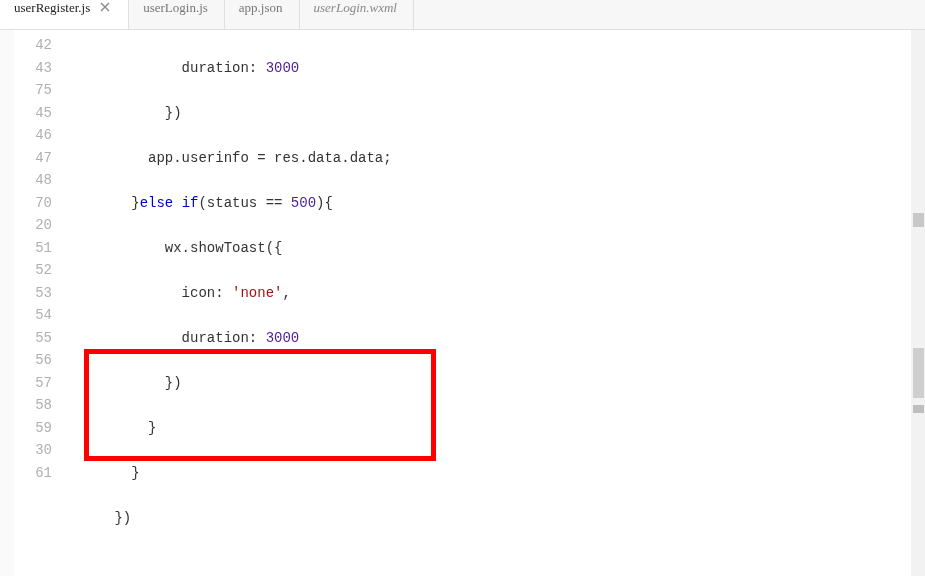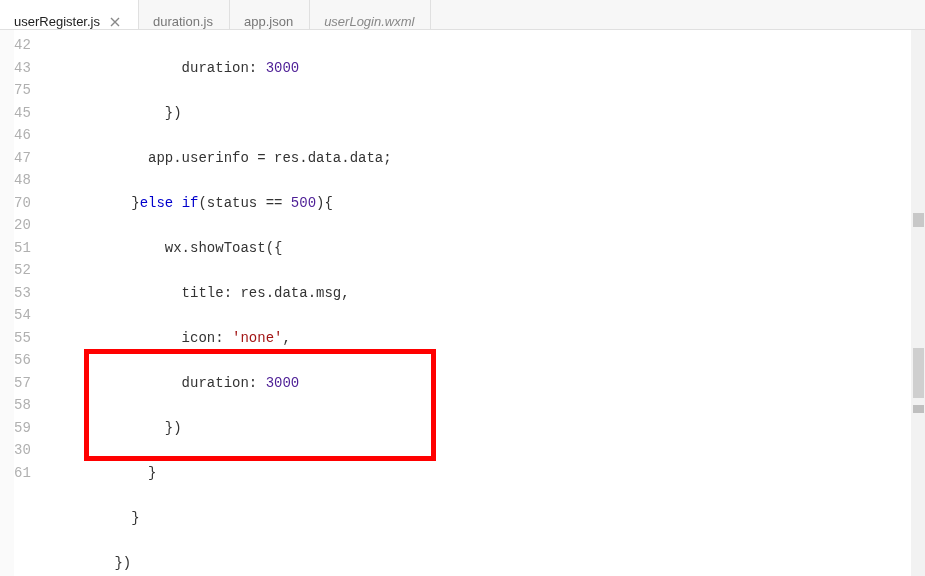--- a/index.html
+++ b/index.html
@@ -18,25 +18,26 @@
     display: flex;
     align-items: stretch;
     border-bottom: 1px solid #e0e0e0;
     background: #f7f7f7;
     font-family: "Segoe UI", Arial, sans-serif;
     font-size: 13px;
   }
   .tab {
     padding: 0 16px 0 14px;
     display: flex;
-    align-items: flex-end;
+    align-items: flex-start;
     color: #555;
     border-right: 1px solid #e0e0e0;
     position: relative;
     cursor: pointer;
+    font-family: Liberation Serif, serif;
   }
   .tab.active {
     background: #fff;
     color: #222;
   }
   .tab.italic { font-style: italic; color:#888; }
   .tab.dim { color:#777; }
   .tab .close {
     margin-left: 8px;
     width: 14px; height:14px;
@@ -44,20 +45,21 @@
     color:#888;
   }
   .editor {
     display: flex;
     height: calc(100% - 30px);
     position: relative;
   }
   .leftpad { width: 14px; background:#fafafa; border-right: 0; }
   .gutter {
     width: 46px;
+    text-align: right;
     padding: 4px 8px 0 0;
     color: #b0b0b0;
     user-select: none;
     line-height: 22.5px;
     background: #fff;
   }
   .gutter div { height: 22.5px; }
   .code {
     flex: 1;
     padding: 4px 0 0 4px;
@@ -99,21 +101,21 @@
 <div class="tabbar">
   <div class="tab active">
     <span>userRegister.js</span>
     <span class="close">
       <svg width="10" height="10" viewBox="0 0 10 10">
           <path d="M1 1 L9 9 M9 1 L1 9" stroke="#888" stroke-width="1.4"></path>
         </svg>
     </span>
   </div>
   <div class="tab dim">
-    <span>duration.js</span>
+    <span>userLogin.js</span>
   </div>
   <div class="tab dim">
     <span>app.json</span>
   </div>
   <div class="tab italic">
     <span>userLogin.wxml</span>
   </div>
 </div>
 
 <div class="editor">
@@ -139,21 +141,20 @@
       <div>59</div>
       <div>30</div>
       <div>61</div>
     </div>
   <div class="code">
 <div class="code-line"><span>              duration: </span><span class="num">3000</span></div>
 <div class="code-line"><span>            })</span></div>
 <div class="code-line"><span>          app.userinfo = res.data.data;</span></div>
 <div class="code-line"><span>        }</span><span class="kw">else if</span><span>(status == </span><span class="num">500</span><span>){</span></div>
 <div class="code-line"><span>            wx.showToast({</span></div>
-<div class="code-line"><span>              title: res.data.msg,</span></div>
 <div class="code-line"><span>              icon: </span><span class="str">'none'</span><span>,</span></div>
 <div class="code-line"><span>              duration: </span><span class="num">3000</span></div>
 <div class="code-line"><span>            })</span></div>
 <div class="code-line"><span>          }</span></div>
 <div class="code-line"><span>        }</span></div>
 <div class="code-line"><span>      })</span></div>
 
 
 
 

